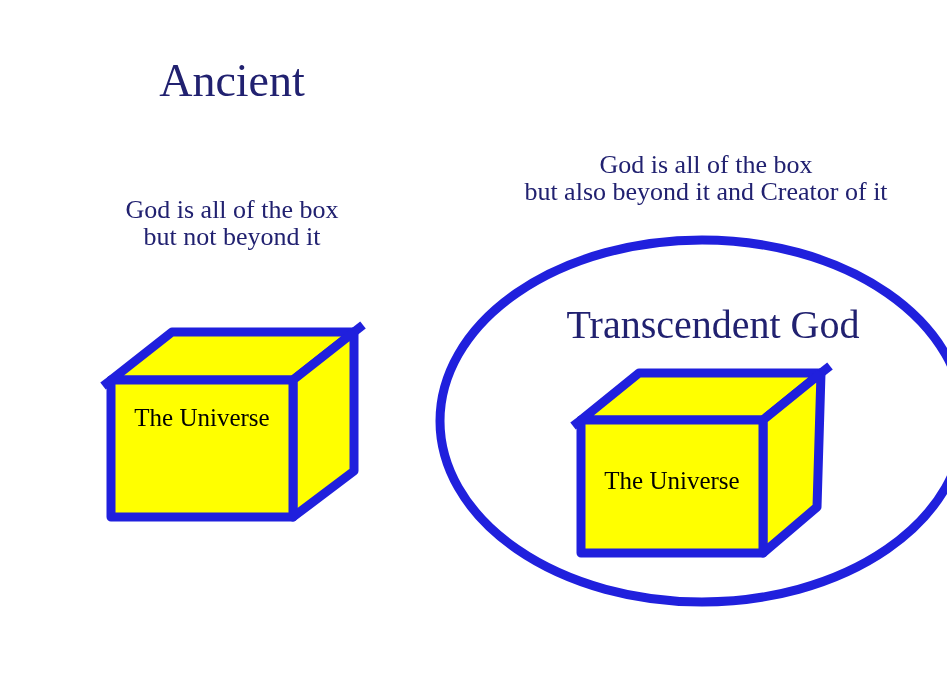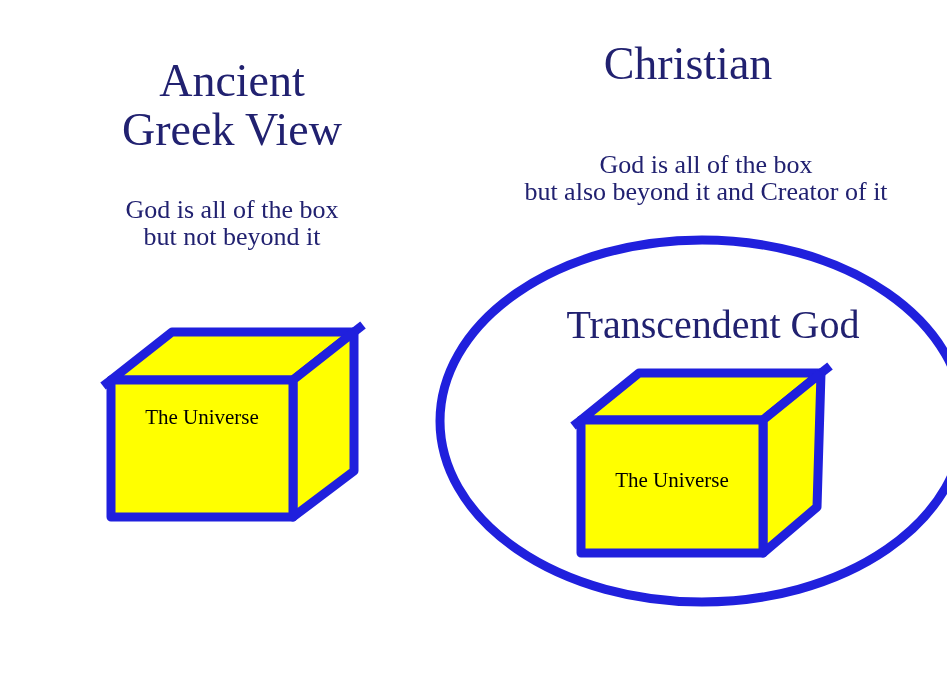--- a/index.html
+++ b/index.html
@@ -31,21 +31,21 @@
     font-family: "Liberation Serif", serif;
   }
   .txt div { white-space: nowrap; }
   .title-left  { left: 20px;  top: 56px;  width: 352px; font-size: 46px; line-height: 49px; }
   .title-right { left: 477px; top: 38px;  width: 350px; font-size: 46px; line-height: 51px; }
   .sub-left    { left: 46px;  top: 196px; width: 300px; font-size: 26px; line-height: 27px; }
   .sub-right   { left: 440px; top: 151px; width: 460px; font-size: 26px; line-height: 27px; }
   .ellipse-label { left: 457px; top: 300px; width: 440px; font-size: 40px; line-height: 50px; }
   .box-label {
     color: var(--box-label-color);
-    font-size: 21px;
+    font-size: 25px;
     line-height: 29px;
   }
   .box-label-left  { left: 75px;  top: 403px; width: 182px; }
   .box-label-right { left: 545px; top: 466px; width: 182px; }
 </style>
 </head>
 <body>
 
 <div class="canvas">
 
@@ -65,34 +65,32 @@
       <polygon points="545,420 603,373 785,373 727,420" fill="#ffff00" stroke="#2020dd" stroke-width="9" stroke-linejoin="round"></polygon>
       <polygon points="727,420 785,373 781,507 727,553" fill="#ffff00" stroke="#2020dd" stroke-width="9" stroke-linejoin="round"></polygon>
       <rect x="545" y="420" width="182" height="133" fill="#ffff00" stroke="#2020dd" stroke-width="9" stroke-linejoin="round"></rect>
       <line x1="785" y1="373" x2="794" y2="366" stroke="#2020dd" stroke-width="9"></line>
       <line x1="545" y1="420" x2="537" y2="426" stroke="#2020dd" stroke-width="9"></line>
     </g>
   </svg>
 
   <div class="txt title-left">
     <div>Ancient</div>
-    <div>Greek View</div>
   </div>
 
   <div class="txt sub-left">
     <div>God is all of the box</div>
     <div>but not beyond it</div>
   </div>
 
   <div class="txt box-label box-label-left">
     <div>The Universe</div>
   </div>
 
   <div class="txt title-right">
-    <div>Christian</div>
   </div>
 
   <div class="txt sub-right">
     <div>God is all of the box</div>
     <div>but also beyond it and Creator of it</div>
   </div>
 
   <div class="txt ellipse-label">
     <div>Transcendent God</div>
   </div>

